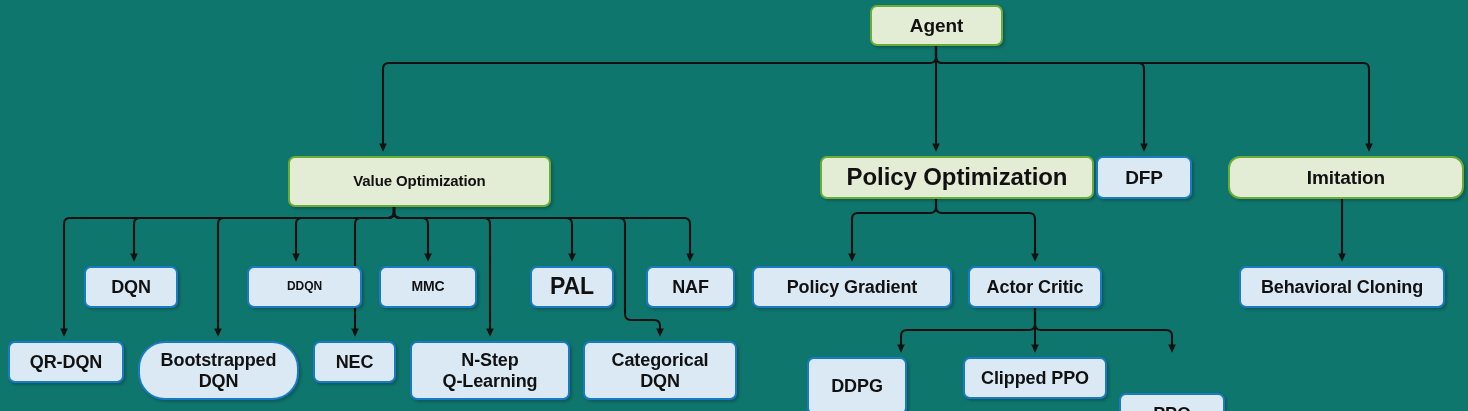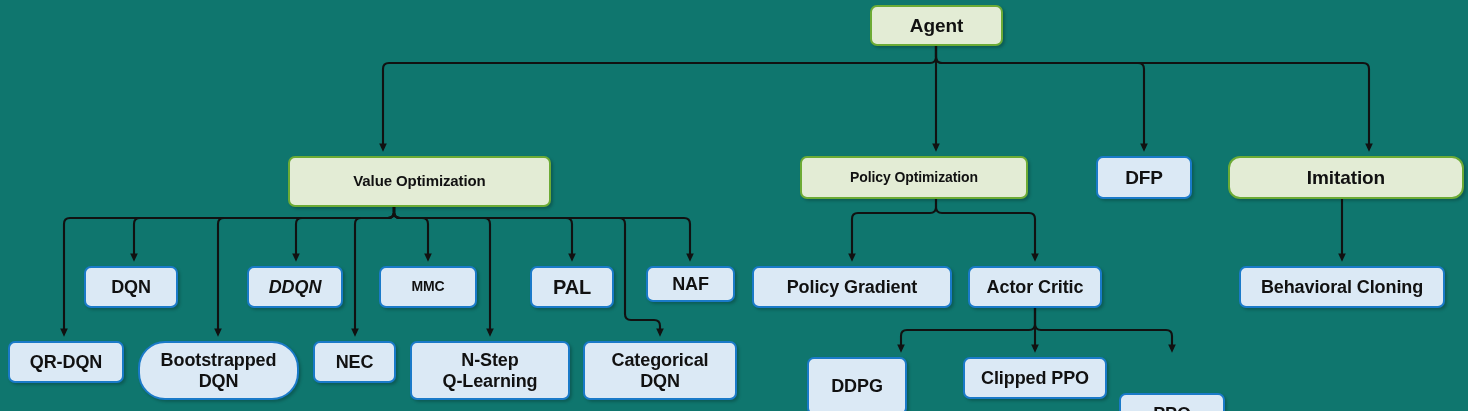--- a/index.html
+++ b/index.html
@@ -59,42 +59,42 @@
 
       <path d="M1342,199 L1342,258"></path>
     </g>
   </svg>
 <div class="node green" style="left: 870px; top: 5px; width: 133px; height: 41px; font-size: 19px;">
       <span class="lbl">Agent</span>
     </div>
     <div class="node green" style="left: 263px; top: 156px; width: 263px; height: 51px; font-size: 15px; margin-left: 25px;">
       <span class="lbl">Value Optimization</span>
     </div>
-    <div class="node green" style="left: 800px; top: 156px; width: 228px; height: 43px; font-size: 14px;">
+    <div class="node green" style="left: 820px; top: 156px; width: 274px; height: 43px; font-size: 24px;">
       <span class="lbl">Policy Optimization</span>
     </div>
     <div class="node blue" style="left: 1096px; top: 156px; width: 96px; height: 43px; font-size: 19px;">
       <span class="lbl">DFP</span>
     </div>
     <div class="node green" style="left: 1228px; top: 156px; width: 236px; height: 43px; font-size: 19px; border-radius: 12px;">
       <span class="lbl">Imitation</span>
     </div>
     <div class="node blue" style="left: 84px; top: 266px; width: 94px; height: 42px; font-size: 18px;">
       <span class="lbl">DQN</span>
     </div>
-    <div class="node blue" style="left: 247px; top: 266px; width: 96px; height: 42px; font-size: 18px; font-style: italic;">
+    <div class="node blue" style="left: 247px; top: 266px; width: 115px; height: 42px; font-size: 12px;">
       <span class="lbl">DDQN</span>
     </div>
     <div class="node blue" style="left: 379px; top: 266px; width: 98px; height: 42px; font-size: 14px;">
       <span class="lbl">MMC</span>
     </div>
-    <div class="node blue" style="left: 530px; top: 266px; width: 84px; height: 42px; font-size: 20px;">
+    <div class="node blue" style="left: 530px; top: 266px; width: 84px; height: 42px; font-size: 23px;">
       <span class="lbl">PAL</span>
     </div>
-    <div class="node blue" style="left: 646px; top: 266px; width: 89px; height: 36px; font-size: 18px;">
+    <div class="node blue" style="left: 646px; top: 266px; width: 89px; height: 42px; font-size: 18px;">
       <span class="lbl">NAF</span>
     </div>
     <div class="node blue" style="left: 752px; top: 266px; width: 200px; height: 42px; font-size: 18px;">
       <span class="lbl">Policy Gradient</span>
     </div>
     <div class="node blue" style="left: 968px; top: 266px; width: 134px; height: 42px; font-size: 18px; justify-content: center;">
       <span class="lbl">Actor Critic</span>
     </div>
     <div class="node blue" style="left: 1239px; top: 266px; width: 206px; height: 42px; font-size: 18px; align-items: center;">
       <span class="lbl">Behavioral Cloning</span>

